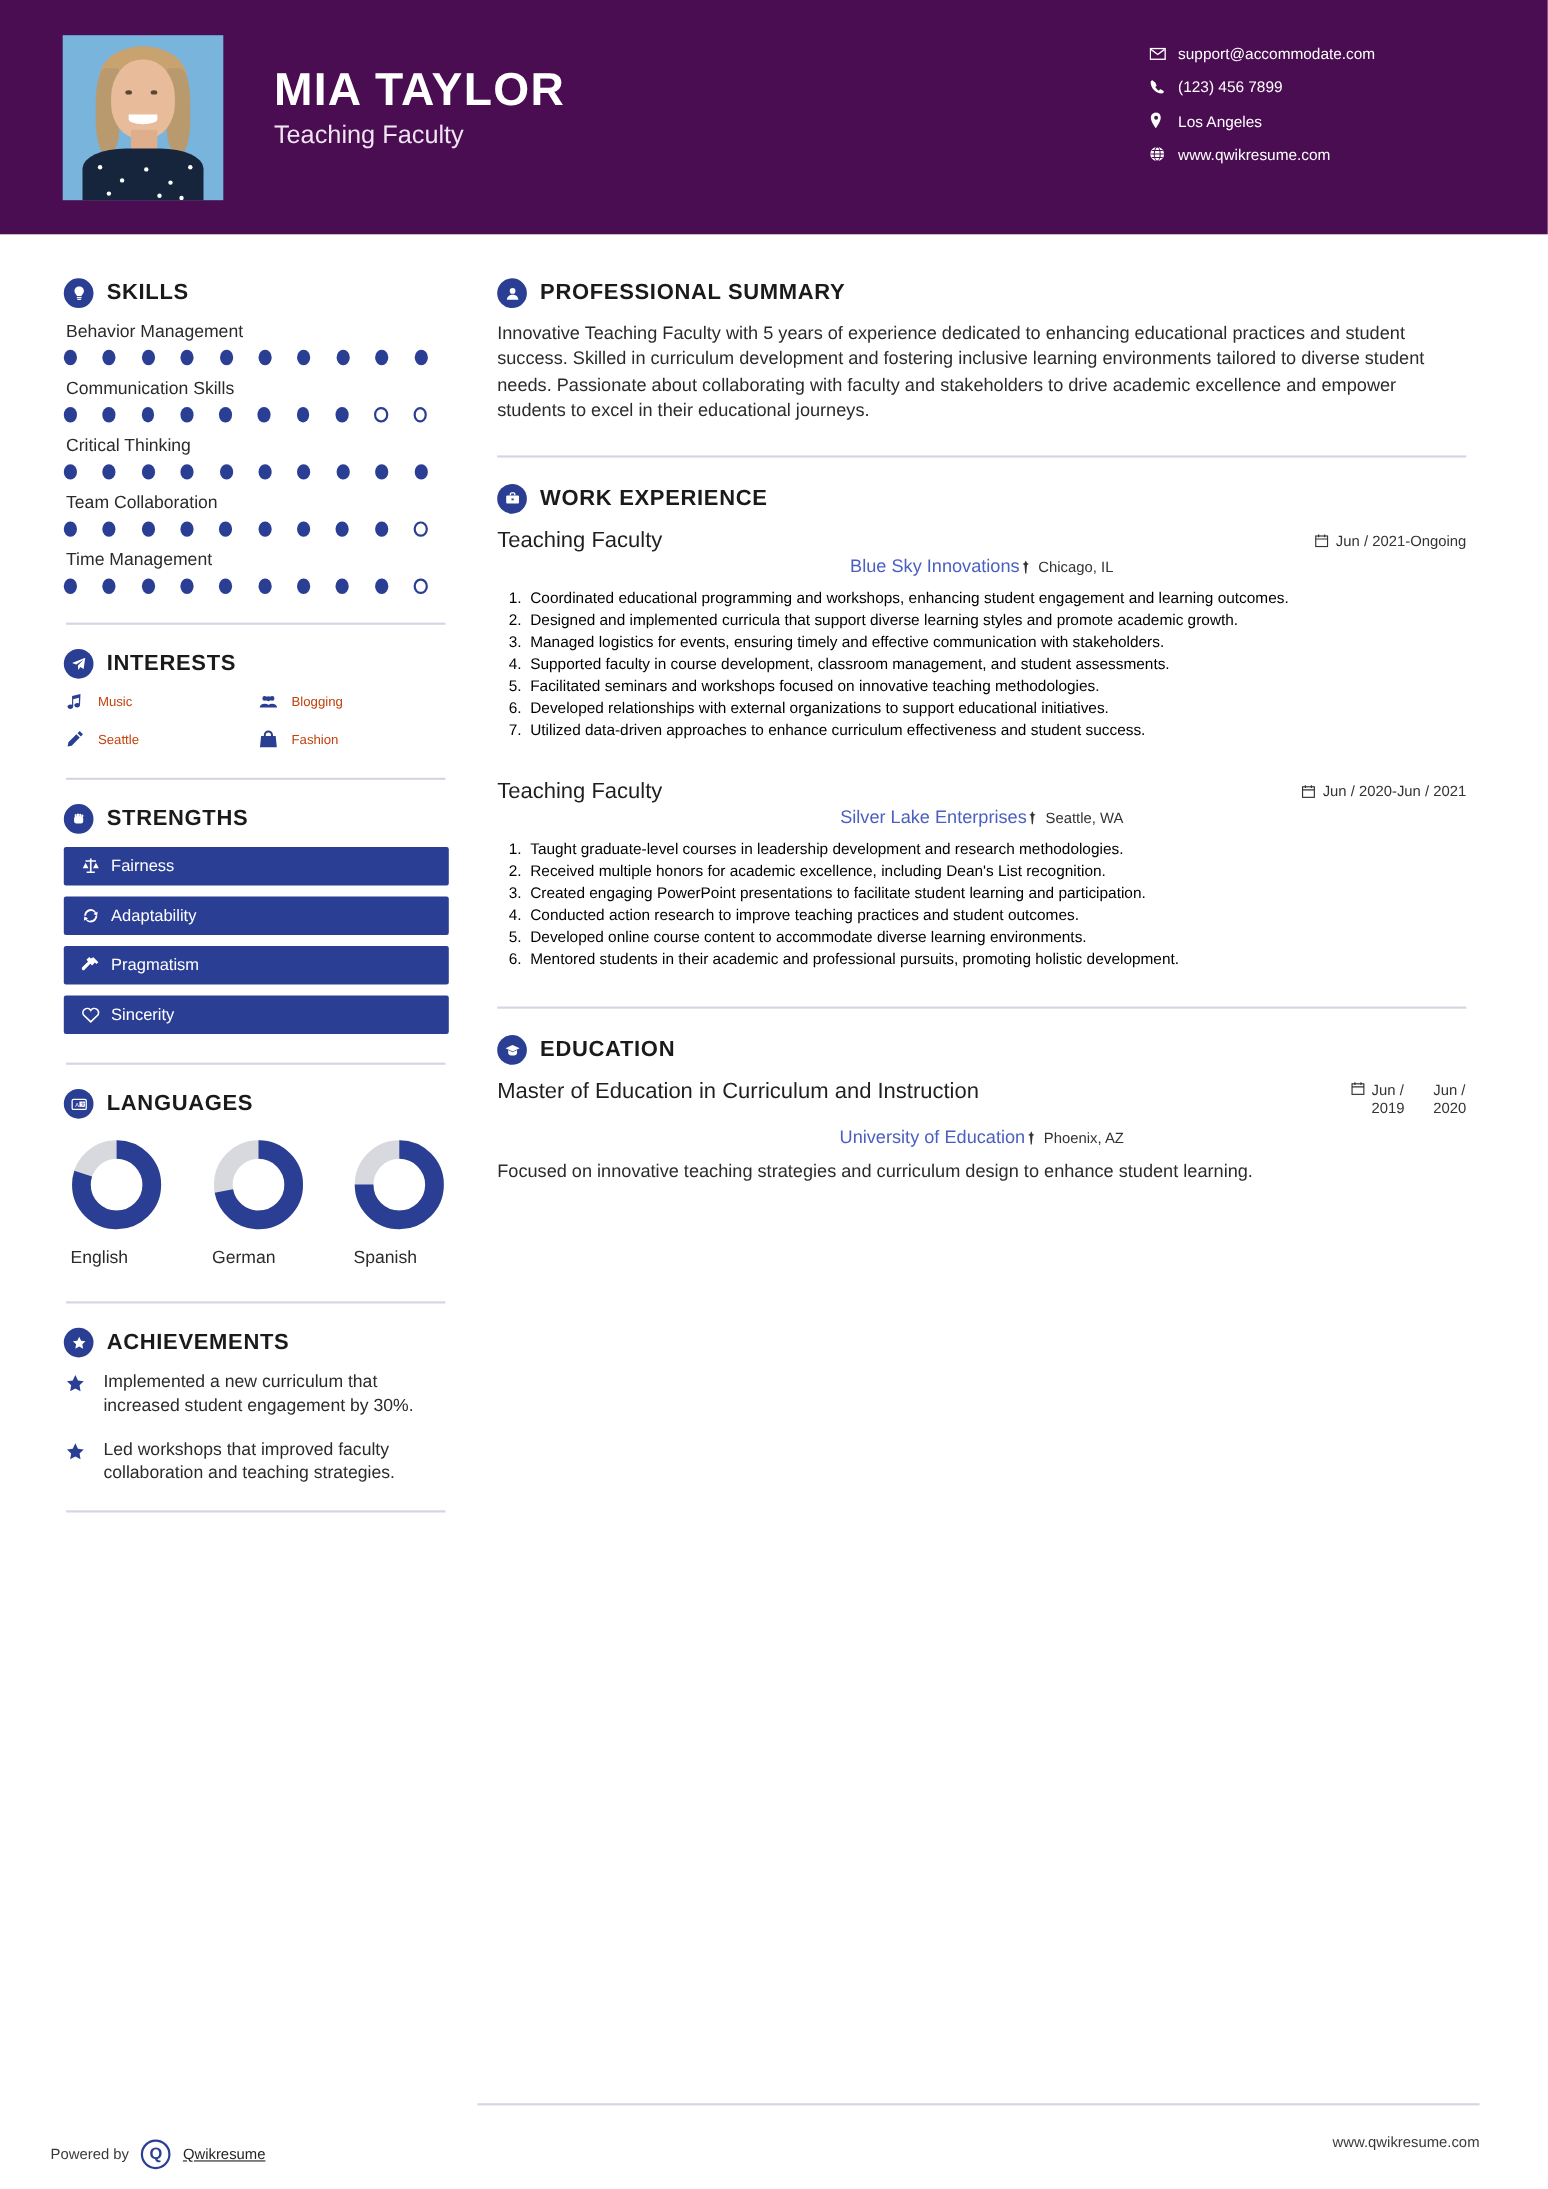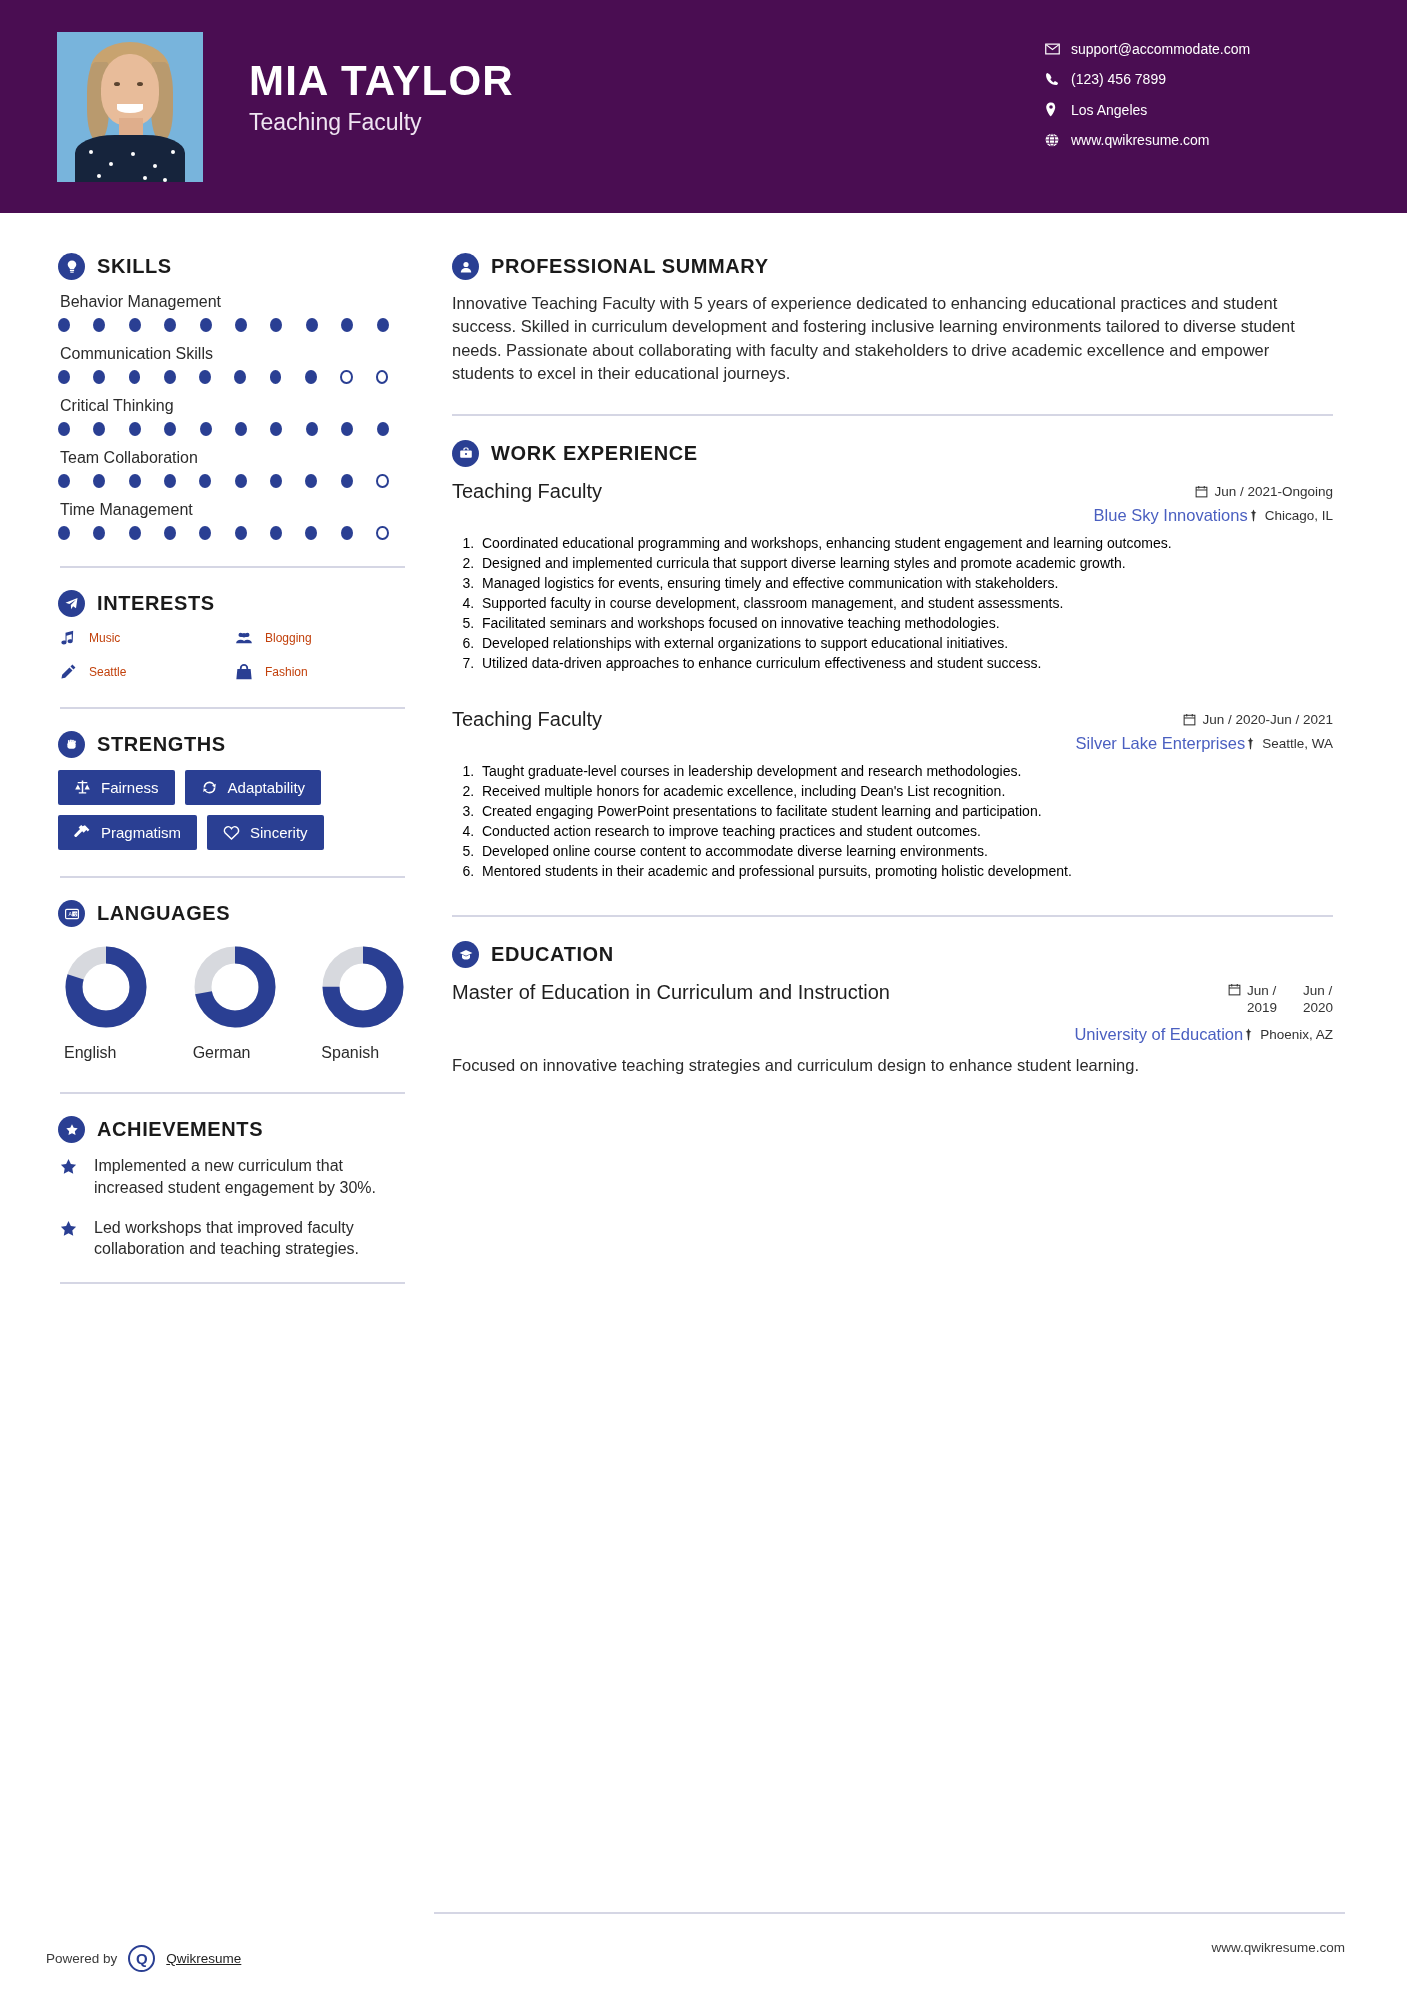--- a/index.html
+++ b/index.html
@@ -140,21 +140,21 @@
   .interests-grid {
     display: grid;
     grid-template-columns: 176px 1fr;
     row-gap: 16px;
     margin-top: 4px;
   }
   .int-item { display: flex; align-items: center; gap: 11px; font-size: 12px; color:#c2410c; }
   .int-item .ic { width: 20px; flex:0 0 20px; display:flex; align-items:center; justify-content:center; }
 
   
-  .str-wrap { display: flex; flex-wrap: wrap; gap: 10px; margin-top: 4px; width: 350px;}
+  .str-wrap { display: flex; flex-wrap: wrap; gap: 10px; margin-top: 4px; width: 350px; flex-direction: column;}
   .str-chip {
     background: #2a3f93;
     color: #fff;
     font-size: 15px;
     padding: 9px 16px;
     display: flex;
     align-items: center;
     gap: 10px;
     border-radius: 2px;
     white-space: nowrap;
@@ -187,21 +187,21 @@
   .job { margin-bottom: 6px; }
   .job-top {
     display: flex;
     justify-content: space-between;
     align-items: flex-start;
   }
   .job-title { font-size: 20px; color: #1f1f1f; font-weight: 400; line-height:1.2; }
   .job-meta { font-size: 13.5px; color: #333; display: flex; align-items: center; gap: 6px; white-space: nowrap; padding-top:5px;}
   .job-sub {
     display: flex;
-    justify-content: flex-end;
+    justify-content: center;
     align-items: center;
     margin-top: 3px;
   }
   .job-company { font-size: 16.5px; color: #4a5fc0; }
   .job-loc { font-size: 13.5px; color: #333; display: flex; align-items: center; gap: 6px; white-space: nowrap; }
   ol.bullets {
     margin: 9px 0 0 26px;
     padding: 0;
   }
   ol.bullets li {

